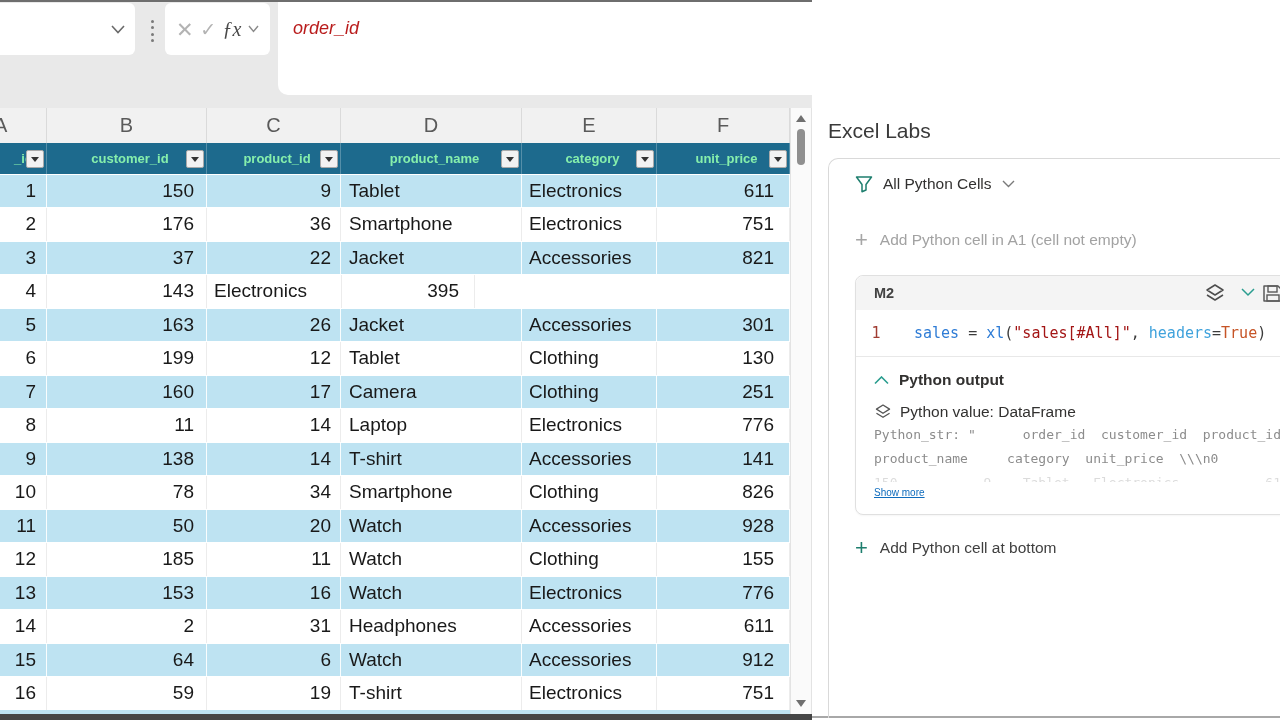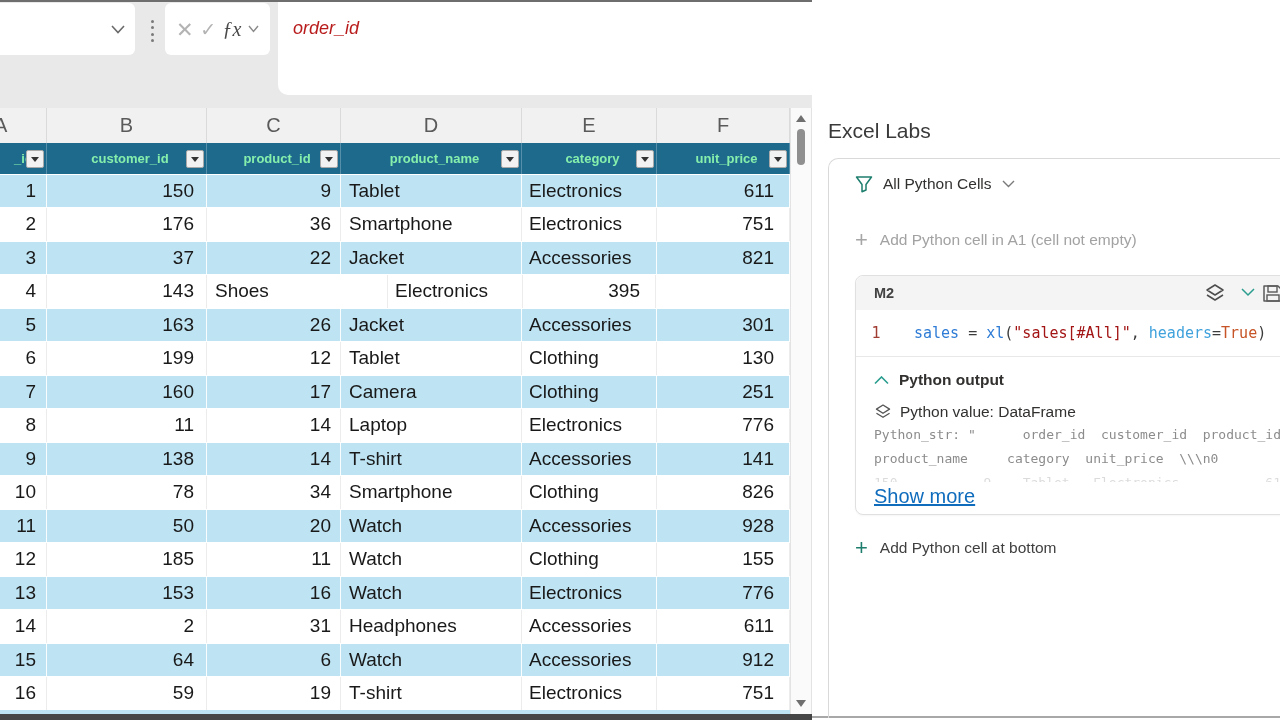--- a/index.html
+++ b/index.html
@@ -91,21 +91,21 @@
   .code-row code { font-family:"DejaVu Sans Mono", monospace; font-size:15px; white-space:pre; margin-left:18px; }
   .tok-blue { color:#2e7cd6; } .tok-plain { color:#3b3b3b; } .tok-red { color:#a31515; }
   .tok-lightblue { color:#3fa2dc; } .tok-orange { color:#c65426; }
   .output { border-top:1px solid #e8e8e8; padding:12px 0 0 18px; }
   .out-head { display:flex; align-items:center; gap:10px; height:22px; cursor:pointer; }
   .out-head .lbl { font-size:15.5px; font-weight:bold; color:#323130; }
   .val-row { display:flex; align-items:center; gap:8px; height:22px; margin-top:10px; }
   .val-row .lbl { font-size:15.5px; color:#323130; }
   .prev { font-family:"DejaVu Sans Mono", monospace; font-size:13px; line-height:24px; color:#8c8c8c; white-space:pre; overflow:hidden; }
   .prev.faded { height:11px; opacity:0.3; }
-  .show-more { display:inline-block; margin-top:3px; font-size:20px; color:#0f6cbd; text-decoration:underline; cursor:pointer; }
+  .show-more { display:inline-block; margin-top:3px; font-size:10px; color:#0f6cbd; text-decoration:underline; cursor:pointer; }
 </style>
 </head>
 <body>
 
 <div class="top-bar">
   <div class="top-line"></div>
   <div class="name-box">
     <svg class="sm-chev" width="14" height="9" viewBox="0 0 14 9">
         <polyline points="1,1 7,7.5 13,1" fill="none" stroke="#6a6a6a" stroke-width="1.6"></polyline>
       </svg>
@@ -209,21 +209,20 @@
         <div class="cell r" style="width: 47px; padding-right: 10px;">3</div>
         <div class="cell r" style="width: 160px; padding-right: 12px;">37</div>
         <div class="cell r" style="width: 134px; padding-right: 9px;">22</div>
         <div class="cell" style="width: 181px; padding-left: 8px;">Jacket</div>
         <div class="cell" style="width: 135px; padding-left: 7px;">Accessories</div>
         <div class="cell r" style="width: 133px; padding-right: 15px;">821</div>
       </div>
       <div class="row">
         <div class="cell r" style="width: 47px; padding-right: 10px;">4</div>
         <div class="cell r" style="width: 160px; padding-right: 12px;">143</div>
-        <div class="cell" style="width: 181px; padding-left: 8px;">Shoes</div>
         <div class="cell" style="width: 135px; padding-left: 7px;">Electronics</div>
         <div class="cell r" style="width: 133px; padding-right: 15px;">395</div>
       </div>
       <div class="row blue">
         <div class="cell r" style="width: 47px; padding-right: 10px;">5</div>
         <div class="cell r" style="width: 160px; padding-right: 12px;">163</div>
         <div class="cell r" style="width: 134px; padding-right: 9px;">26</div>
         <div class="cell" style="width: 181px; padding-left: 8px;">Jacket</div>
         <div class="cell" style="width: 135px; padding-left: 7px;">Accessories</div>
         <div class="cell r" style="width: 133px; padding-right: 15px;">301</div>

